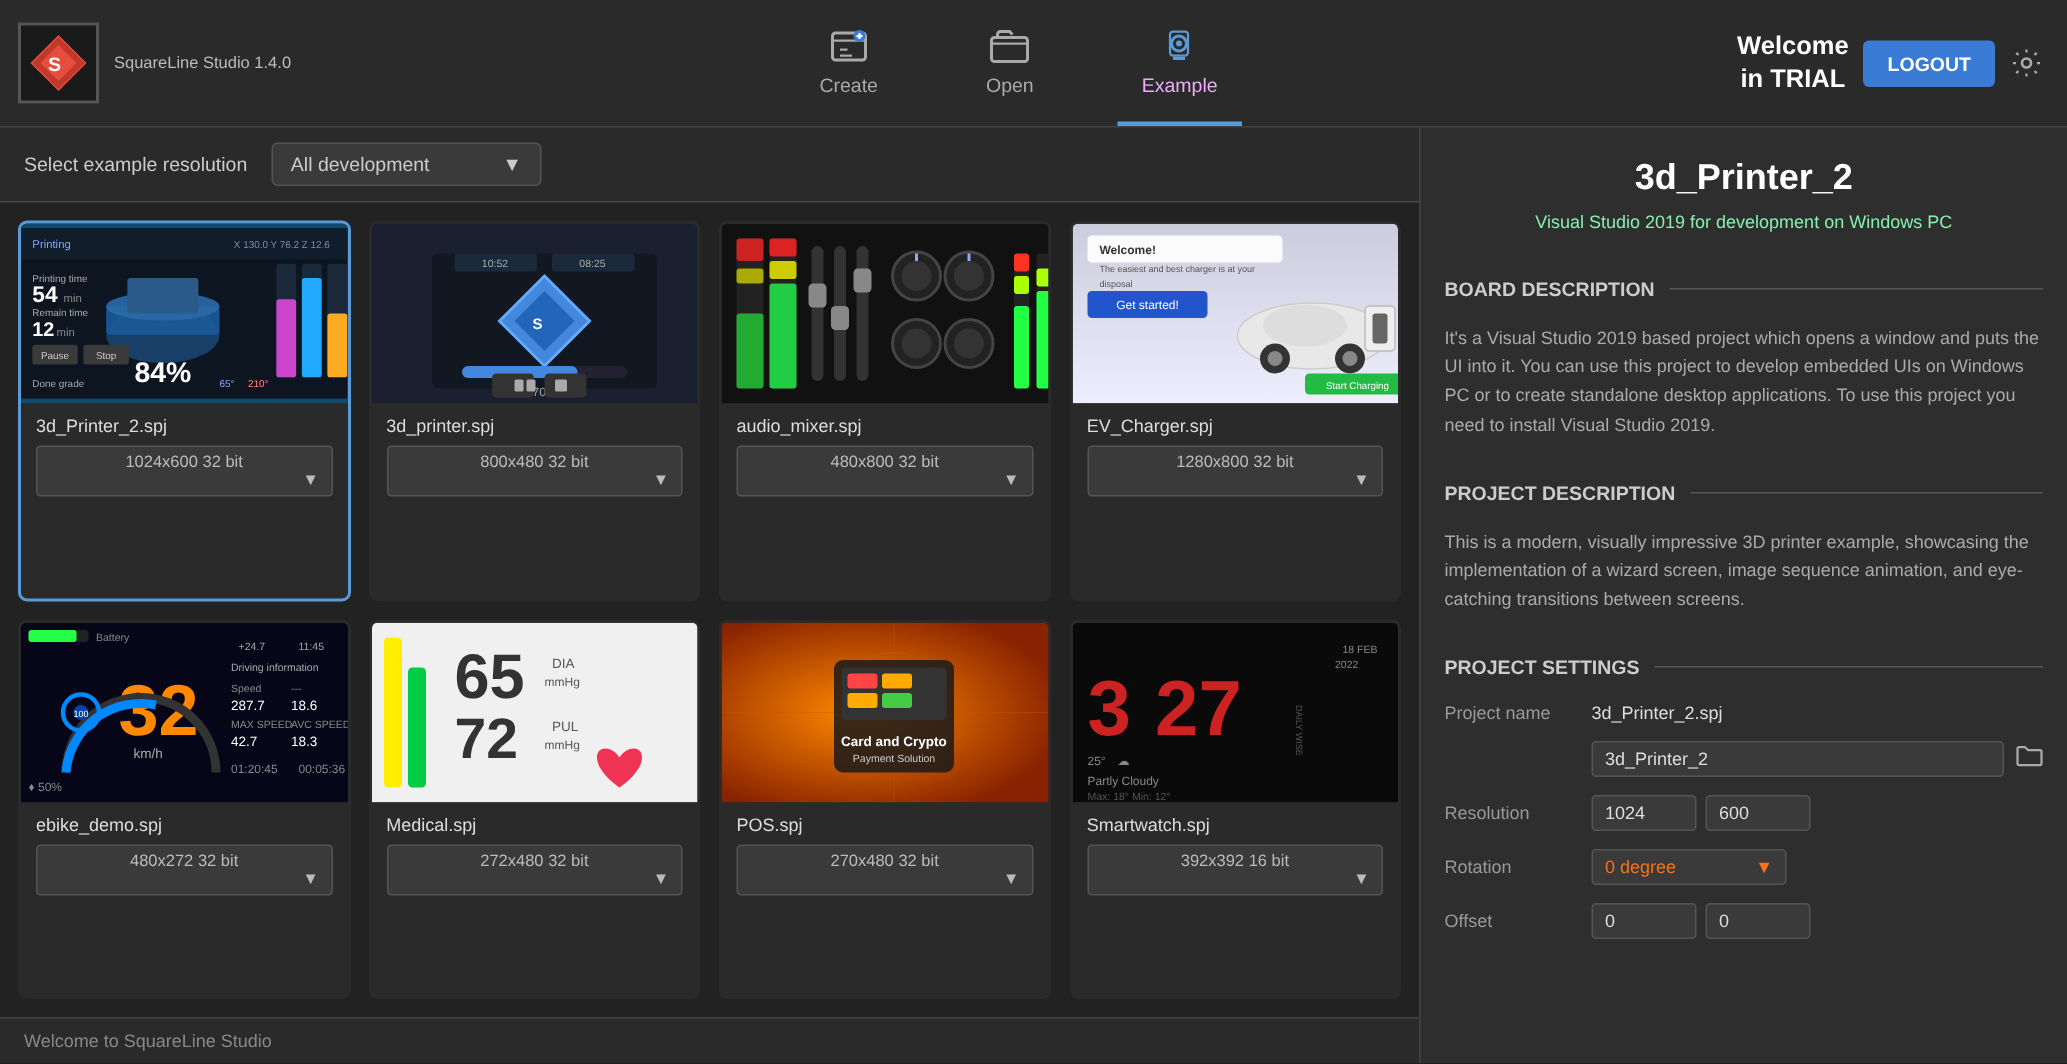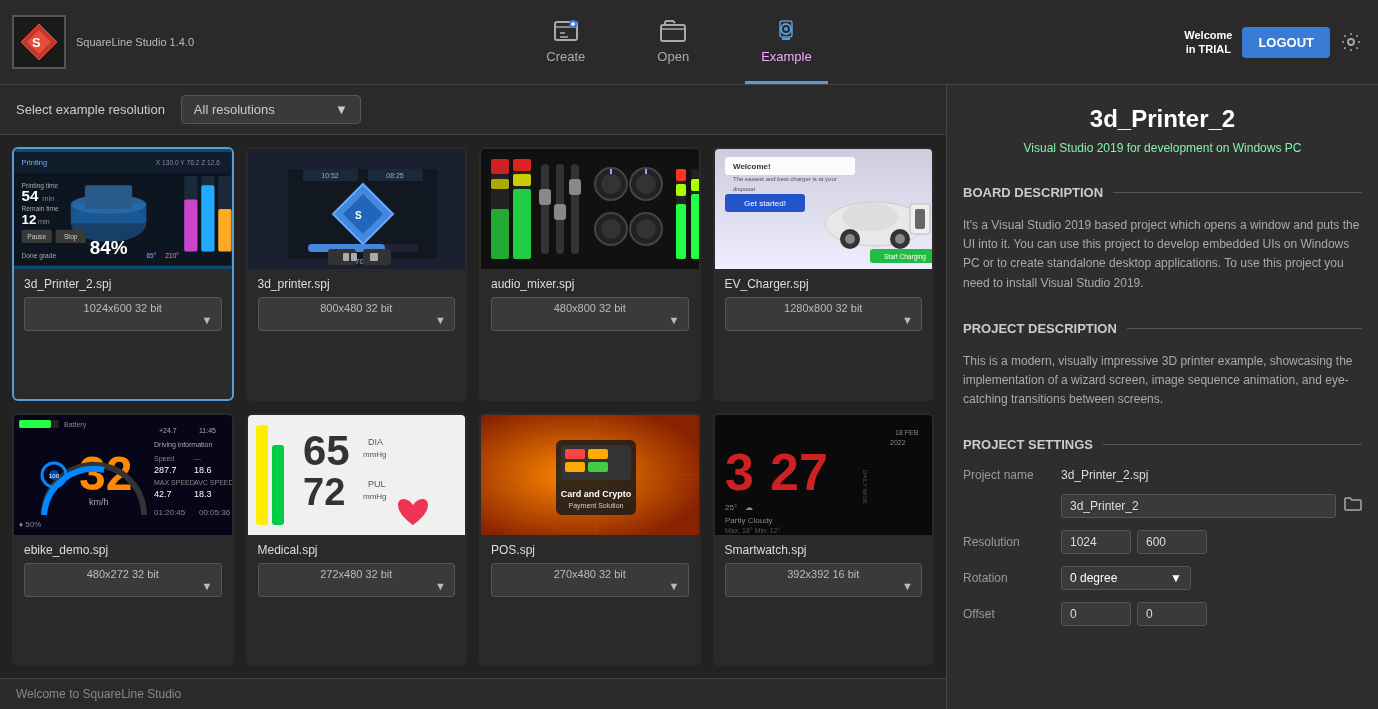--- a/index.html
+++ b/index.html
@@ -83,21 +83,21 @@
     .nav-right {
       width: 220px;
       display: flex;
       align-items: center;
       gap: 10px;
       padding-right: 16px;
       justify-content: flex-end;
     }
     .welcome-text {
       text-align: center;
-      font-size: 11px;
+      font-size: 17px;
       color: #ccc;
       line-height: 1.3;
     }
     .welcome-text span {
       display: block;
       font-weight: bold;
       color: #fff;
     }
     .logout-btn {
       background: #3a7bd5;
@@ -310,21 +310,21 @@
       align-items: center;
     }
     .rotation-select {
       display: flex;
       align-items: center;
       background: #3a3a3a;
       border: 1px solid #555;
       border-radius: 3px;
       padding: 4px 8px;
       font-size: 12px;
-      color: #ffffff;
+      color: #f97316;
       min-width: 130px;
       cursor: pointer;
     }
     .rotation-select .arrow { margin-left: auto; }
 
     
     .printer2-thumb {
       width: 100%;
       height: 100%;
       background: #0c4a6e;
@@ -397,21 +397,21 @@
   </div>
 </div>
 
 <div class="main-row">
 
   <div class="left-panel">
 
     <div class="resolution-bar">
       <span class="resolution-label">Select example resolution</span>
       <div class="resolution-select">
-        <span>All resolutions</span>
+        <span>All development</span>
         <span class="arrow">▼</span>
       </div>
     </div>
 
     <div class="example-grid">
 
       <div class="example-card selected">
         <div class="card-thumb">
           <div class="printer2-thumb">
             <svg width="230" height="120" viewBox="0 0 230 120">

